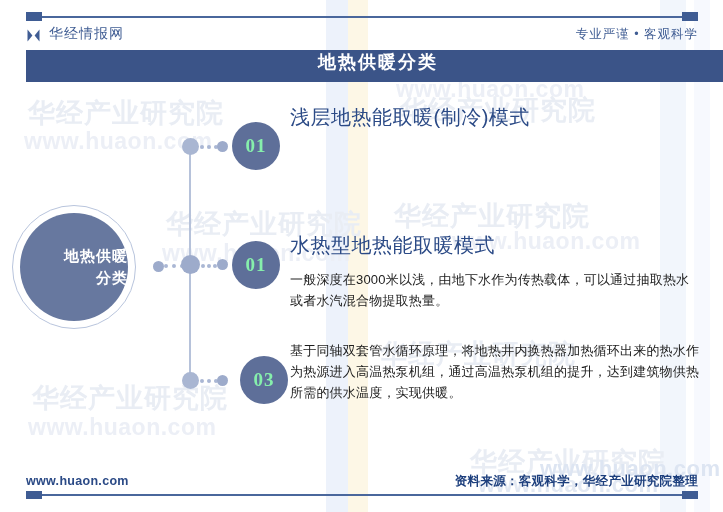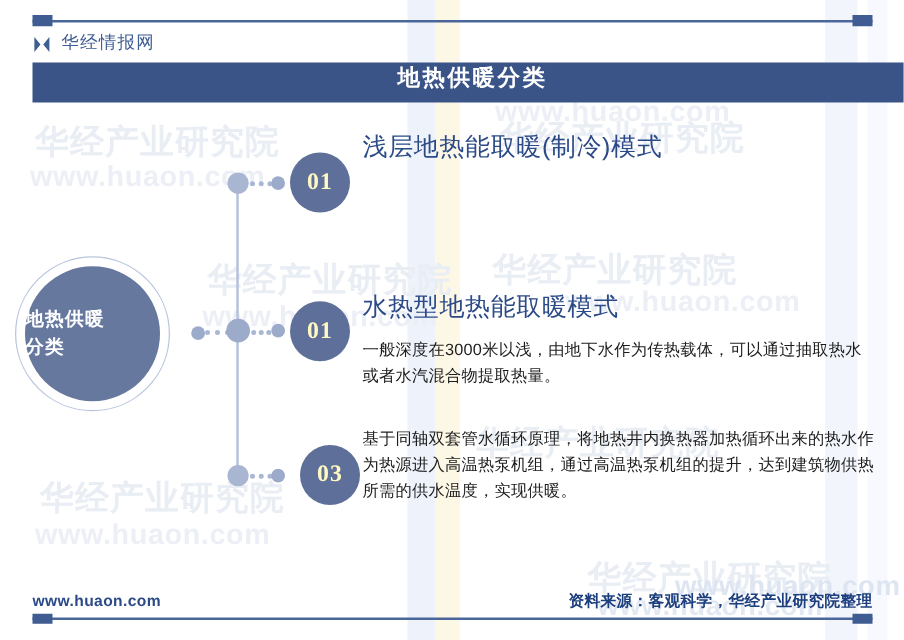--- a/index.html
+++ b/index.html
@@ -39,36 +39,36 @@
 
   
   .title-bar{position:absolute;left:26px;top:50px;width:704px;height:32px;
              background:#3b5488;display:flex;align-items:flex-start;justify-content:center;}
   .title-bar span{color:#ffffff;font-size:18px;font-weight:bold;letter-spacing:2px;}
 
   
   .hub-ring{position:absolute;left:12px;top:205px;width:124px;height:124px;
             border-radius:50%;border:1px solid #b9c5dd;box-sizing:border-box;}
   .hub{position:absolute;left:20px;top:213px;width:108px;height:108px;border-radius:50%;
-       background:#67789f;display:flex;flex-direction:column;align-items:flex-start;
+       background:#67789f;display:flex;flex-direction:column;align-items:flex-end;
        justify-content:center;color:#fff;}
   .hub .l1{font-size:15px;font-weight:bold;letter-spacing:1px;line-height:1.5;}
   .hub .l2{font-size:15px;font-weight:bold;letter-spacing:1px;line-height:1.5;}
 
   
   .rail{position:absolute;left:189px;top:146px;width:2px;height:238px;background:#b6c2da;}
   .node{position:absolute;width:17px;height:17px;border-radius:50%;background:#a9b6d2;}
   .node-big{width:19px;height:19px;background:#9dabcb;}
   .dots{position:absolute;height:4px;border-top:4px dotted #aab7d4;}
   .mini{position:absolute;width:11px;height:11px;border-radius:50%;background:#9dabcb;}
 
   
   .num{position:absolute;width:48px;height:48px;border-radius:50%;background:#5e6f99;
        display:flex;align-items:center;justify-content:center;
-       color:#fef9c3;font-size:19px;font-weight:bold;letter-spacing:1px;
+       color:#86efac;font-size:19px;font-weight:bold;letter-spacing:1px;
        font-family:"Liberation Serif","DejaVu Serif",serif;}
 
   
   .blk{position:absolute;left:290px;width:410px;}
   .blk h3{margin:0 0 10px 0;font-size:20px;font-weight:normal;color:#2b4a86;letter-spacing:.5px;}
   .blk p{margin:0;font-size:13px;line-height:1.62;color:#1c1c1c;letter-spacing:.2px;}
 
   
   .foot-rule{position:absolute;left:26px;top:494px;width:672px;height:2px;background:#4a679c;}
   .fcap{position:absolute;top:491px;width:16px;height:8px;background:#3f5c93;}
@@ -116,20 +116,21 @@
   <div class="header">
     <div class="brand">
       <span>
         <svg class="logo-ico" width="15" height="15" viewBox="0 0 15 15">
           <path d="M1.5 1.5 L6.4 7.5 L1.5 13.5 Z" fill="#3f5c93"></path>
           <path d="M13.5 1.5 L8.6 7.5 L13.5 13.5 Z" fill="#3f5c93"></path>
         </svg>
       </span>
       <span class="brand-name">华经情报网</span>
     </div>
+    <div class="slogan">专业严谨 • 客观科学</div>
   </div>
 
   <div class="title-bar">
     <span>地热供暖分类</span>
   </div>
 
   <div class="hub-ring"></div>
   <div class="hub">
     <div class="l1">地热供暖</div>
     <div class="l2">分类</div>

